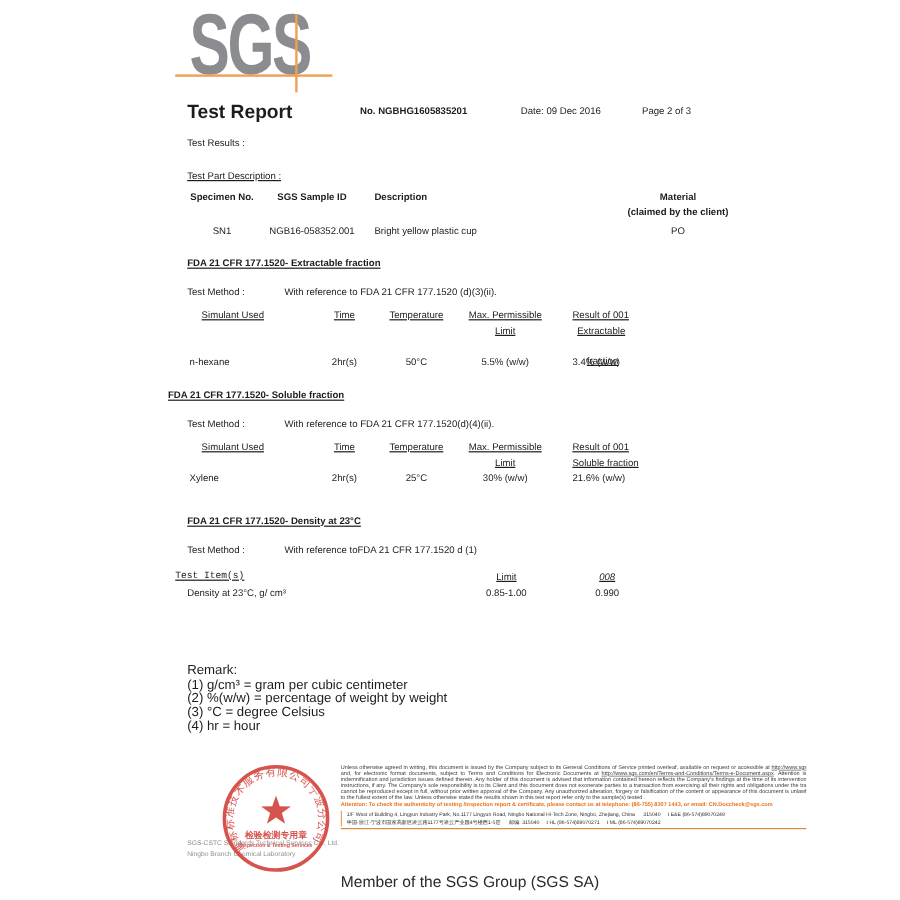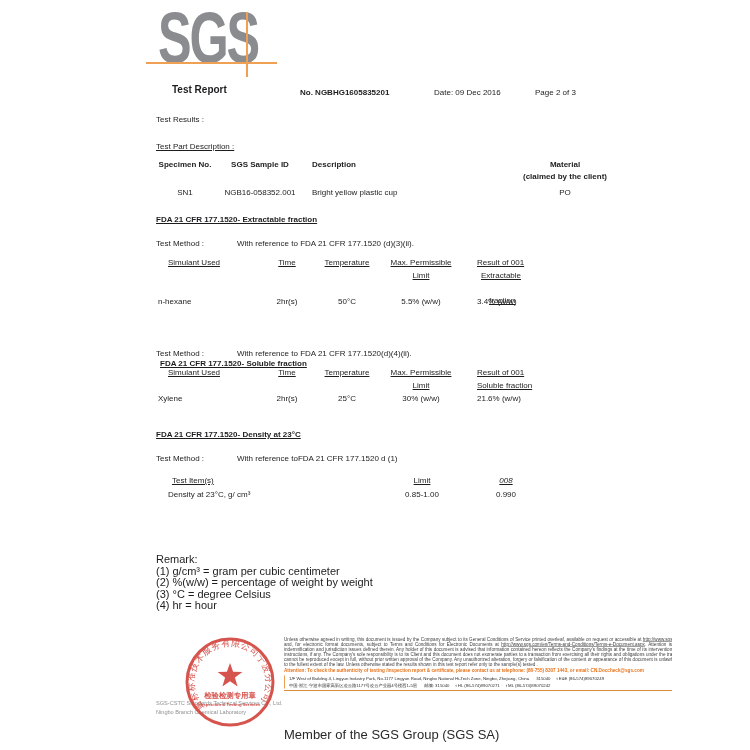--- a/index.html
+++ b/index.html
@@ -26,21 +26,21 @@
 </style>
 </head>
 <body>
 
 <div id="page">
 
   <div class="a logo-text" style="left:158px;top:2px;font-size:72px;">SGS</div>
   <div class="a oline" style="left:146px;top:62px;width:131px;height:1.5px;"></div>
   <div class="a oline" style="left:246px;top:12px;width:1.5px;height:65px;"></div>
 
-  <span class="a b" style="left:172px;top:84px;font-size:10px;">Test Report</span>
+  <span class="a b" style="left:156px;top:84px;font-size:16px;">Test Report</span>
   <span class="a" style="left:300px;top:88px;font-weight:bold;">No. NGBHG1605835201</span>
   <span class="a" style="left:434px;top:88px;">Date: 09 Dec 2016</span>
   <span class="a" style="left:535px;top:88px;">Page 2 of 3</span>
 
   <span class="a" style="left:156px;top:115px;">Test Results :</span>
   <span class="a u" style="left:156px;top:142px;">Test Part Description :</span>
 
   <span class="a b ctr" style="left:156px;top:160px;width:58px;">Specimen No.</span>
   <span class="a b ctr" style="left:215px;top:160px;width:90px;">SGS Sample ID</span>
   <span class="a b" style="left:312px;top:160px;">Description</span>
@@ -64,21 +64,21 @@
   <span class="a u" style="left:477px;top:258px;">Result of 001</span>
   <span class="a u" style="left:481px;top:271px;">Extractable</span>
   <span class="a u" style="left:489px;top:296px;">fraction</span>
 
   <span class="a" style="left:158px;top:297px;">n-hexane</span>
   <span class="a ctr" style="left:258px;top:297px;width:58px;">2hr(s)</span>
   <span class="a ctr" style="left:307px;top:297px;width:80px;">50°C</span>
   <span class="a ctr" style="left:381px;top:297px;width:80px;">5.5% (w/w)</span>
   <span class="a" style="left:477px;top:297px;">3.4% (w/w)</span>
 
-  <span class="a b u" style="left:160px;top:325px;margin-top:34px;">FDA 21 CFR 177.1520- Soluble fraction</span>
+  <span class="a b u" style="left:140px;top:325px;">FDA 21 CFR 177.1520- Soluble fraction</span>
   <span class="a" style="left:156px;top:349px;">Test Method :</span>
   <span class="a" style="left:237px;top:349px;">With reference to FDA 21 CFR 177.1520(d)(4)(ii).</span>
 
   <span class="a u" style="left:168px;top:368px;">Simulant Used</span>
   <span class="a u ctr" style="left:258px;top:368px;width:58px;">Time</span>
   <span class="a u ctr" style="left:307px;top:368px;width:80px;">Temperature</span>
   <span class="a u ctr" style="left:381px;top:368px;width:80px;">Max. Permissible</span>
   <span class="a u ctr" style="left:381px;top:381px;width:80px;">Limit</span>
   <span class="a u" style="left:477px;top:368px;">Result of 001</span>
   <span class="a u" style="left:477px;top:381px;">Soluble fraction</span>
@@ -86,25 +86,25 @@
   <span class="a" style="left:158px;top:394px;">Xylene</span>
   <span class="a ctr" style="left:258px;top:394px;width:58px;">2hr(s)</span>
   <span class="a ctr" style="left:307px;top:394px;width:80px;">25°C</span>
   <span class="a ctr" style="left:381px;top:394px;width:80px;">30% (w/w)</span>
   <span class="a" style="left:477px;top:394px;">21.6% (w/w)</span>
 
   <span class="a b u" style="left:156px;top:430px;">FDA 21 CFR 177.1520- Density at 23°C</span>
   <span class="a" style="left:156px;top:454px;">Test Method :</span>
   <span class="a" style="left:237px;top:454px;">With reference toFDA 21 CFR 177.1520 d (1)</span>
 
-  <span class="a u" style="left:172px;top:476px;">Test Item(s)</span>
+  <span class="a u" style="left:146px;top:476px;font-family:Liberation Mono, monospace;">Test Item(s)</span>
   <span class="a u ctr" style="left:392px;top:476px;width:60px;">Limit</span>
   <span class="a u it ctr" style="left:481px;top:476px;width:50px;">008</span>
 
-  <span class="a" style="left:168px;top:490px;">Density at 23°C, g/ cm³</span>
+  <span class="a" style="left:156px;top:490px;">Density at 23°C, g/ cm³</span>
   <span class="a ctr" style="left:392px;top:490px;width:60px;">0.85-1.00</span>
   <span class="a ctr" style="left:481px;top:490px;width:50px;">0.990</span>
 
   <div class="a remark-block" style="left:156px;top:554px;">
     <div>Remark:</div>
     <div>(1) g/cm³ = gram per cubic centimeter</div>
     <div>(2) %(w/w) = percentage of weight by weight</div>
     <div>(3) °C = degree Celsius</div>
     <div>(4) hr = hour</div>
   </div>

